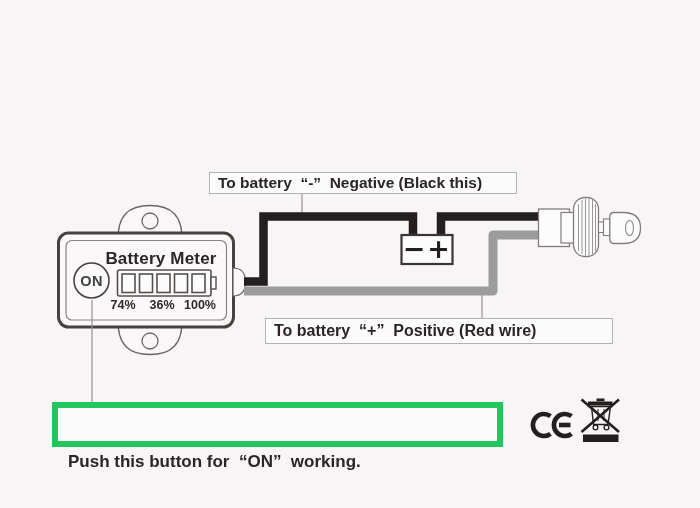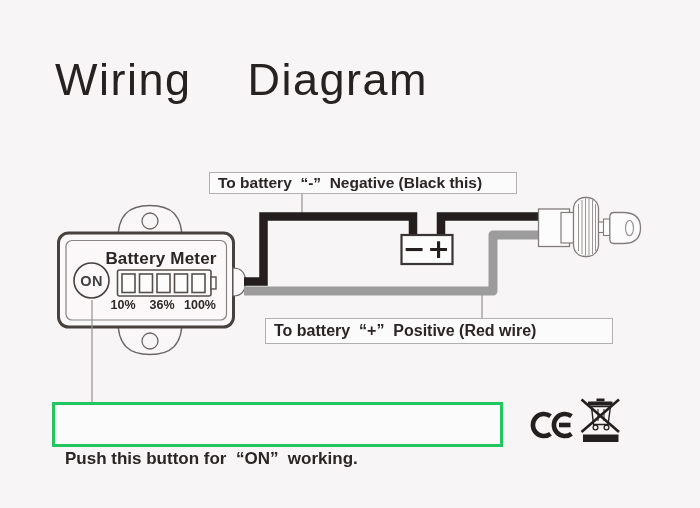--- a/index.html
+++ b/index.html
@@ -19,21 +19,21 @@
   .label-box{
     display:flex; align-items:center;
     background:#fcfbfb; border:1px solid #b3b0b0;
     font-weight:bold; white-space:pre; color:#2b2525;
     padding-left:8px; box-sizing:border-box;
   }
   .neg-box{left:209px; top:172px; width:308px; height:22px; font-size:15.5px;}
   .pos-box{left:265px; top:318px; width:348px; height:26px; font-size:16px;}
   .note-box{
     left:52px; top:402px; width:451px; height:45px;
-    background:#fcfbfb; border:3px solid #22c55e;
+    background:#fcfbfb; border:6px solid #22c55e;
     box-sizing:border-box; padding:1px 0 4px 10px;
     font-size:17px; font-weight:bold; line-height:21px; white-space:pre;
   }
   .note-box .line{display:block;}
   .meter-name{
     left:161px; top:249px; transform:translateX(-50%);
     font-size:17px; font-weight:bold; letter-spacing:0.2px; white-space:pre;
   }
   .on-label{
     left:91.5px; top:280.5px; transform:translate(-50%,-50%);
@@ -43,21 +43,20 @@
     top:298px; transform:translateX(-50%);
     font-size:12.5px; font-weight:600; color:#2e2929;
   }
   .s10{left:123px;} .s60{left:162px;} .s100{left:200px;}
 </style>
 </head>
 <body>
 
 <div class="stage">
 
-  <div class="abs page-title">Wiring  Diagram</div>
 
   <svg class="abs art" width="700" height="508" viewBox="0 0 700 508">
 
     <g>
       <path d="M 118,242 C 117,214 130,205.5 150,205.5 C 170,205.5 183,214 182,242 Z" fill="#f9f7f7" stroke="#6b6666" stroke-width="1.3"></path>
       <circle cx="150" cy="221" r="8" fill="#f7f5f5" stroke="#6b6666" stroke-width="1.3"></circle>
       <path d="M 118,318 C 117,346 130,354.5 150,354.5 C 170,354.5 183,346 182,318 Z" fill="#f9f7f7" stroke="#6b6666" stroke-width="1.3"></path>
       <circle cx="150" cy="341" r="8" fill="#f7f5f5" stroke="#6b6666" stroke-width="1.3"></circle>
     </g>
 
@@ -133,21 +132,21 @@
       <circle cx="595.5" cy="427.5" r="2.4" fill="none" stroke="#241f1f" stroke-width="1.3"></circle>
       <circle cx="606.5" cy="427.5" r="2.4" fill="none" stroke="#241f1f" stroke-width="1.3"></circle>
       <line x1="581.5" y1="399.5" x2="619" y2="432" stroke="#241f1f" stroke-width="2.6"></line>
       <line x1="619" y1="399.5" x2="581.5" y2="432" stroke="#241f1f" stroke-width="2.6"></line>
       <rect x="583" y="434.5" width="35.5" height="7.5" fill="#241f1f"></rect>
     </g>
   </svg>
 
   <div class="abs meter-name">Battery Meter</div>
   <div class="abs on-label">ON</div>
-  <div class="abs scale-label s10">10%</div>
+  <div class="abs scale-label s10">74%</div>
   <div class="abs scale-label s60">36%</div>
   <div class="abs scale-label s100">100%</div>
 
   <div class="abs label-box neg-box">To battery  “-”  Negative (Black this)</div>
   <div class="abs label-box pos-box">To battery  “+”  Positive (Red wire)</div>
 
   <div class="abs note-box">
     <span class="line">Push this button for  “ON”  working.</span>
     
   </div>

